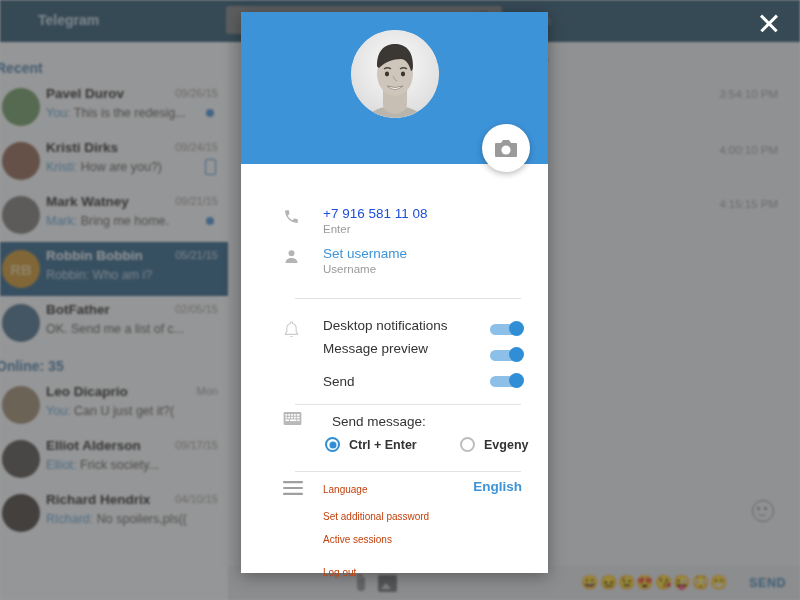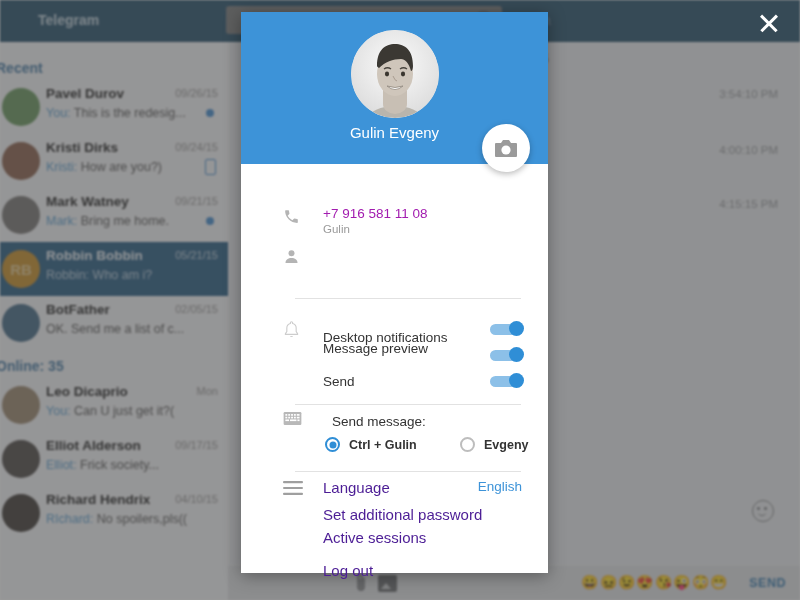--- a/index.html
+++ b/index.html
@@ -208,21 +208,21 @@
   .camera-fab svg { width: 24px; height: 20px; }
 
   .modal-body { position: relative; padding: 0; }
   .row {
     position: relative; display: flex; align-items: flex-start;
   }
   .row-ic {
     position: absolute; left: 42px;
     display: flex; align-items: center; justify-content: center;
   }
-  .field-main { font-size: 13.5px; color: #a21caf; }
+  .field-main { font-size: 13.5px; color: #1d4ed8; }
   .field-main.link { color: #3d93d8; }
   .field-sub { font-size: 11.5px; color: #9a9a9a; margin-top: 2px; }
   .divider {
     position: absolute; left: 54px; width: 226px; height: 1px;
     background: #e2e2e2;
   }
   .toggle-label { font-size: 13.5px; color: #333333; }
   .toggle {
     position: absolute; right: 24px;
     width: 34px; height: 14px;
@@ -243,22 +243,22 @@
     position: relative;
   }
   .radio-outer.on { border-color: #2f8ed6; }
   .radio-outer.on::after {
     content: ""; position: absolute;
     left: 50%; top: 50%; transform: translate(-50%,-50%);
     width: 7px; height: 7px; border-radius: 50%;
     background: #2f8ed6;
   }
   .radio-label { font-size: 12.5px; color: #333333; font-weight: bold; margin-left: 9px; }
-  .menu-item { font-size: 15px; color: #4c1d95; }
-  .menu-value { position: absolute; right: 26px; font-size: 13.5px; color: #3d93d8; }
+  .menu-item { font-size: 10px; color: #c2410c; }
+  .menu-value { position: absolute; right: 26px; font-size: 13.5px; color: #3d93d8; font-weight: bold; }
   .abs { position: absolute; }
 </style>
 </head>
 <body>
 
 <div id="root">
 
   <div class="bg-layer">
 
     <div class="topbar"></div>
@@ -393,62 +393,65 @@
             <path d="M26 36 c0 -16 8 -22 18 -22 s18 6 18 22 c0 3 -1 5 -2 5 c-2 -8 -6 -12 -10 -12 c-8 0 -16 3 -22 9 c-1 -1 -2 -1 -2 -2z" fill="#3b3833"></path>
             <ellipse cx="36" cy="44" rx="2.1" ry="2.4" fill="#3a362f"></ellipse>
             <ellipse cx="52" cy="44" rx="2.1" ry="2.4" fill="#3a362f"></ellipse>
             <path d="M33 39 q3.5 -2.5 7 0" fill="none" stroke="#4a463f" stroke-width="1.4"></path>
             <path d="M49 39 q3.5 -2.5 7 0" fill="none" stroke="#4a463f" stroke-width="1.4"></path>
             <path d="M36 56 q8 7 16 0 q-8 3 -16 0z" fill="#ffffff" stroke="#8f867c" stroke-width="0.8"></path>
             <path d="M42 46 q2 5 4 5" fill="none" stroke="#a89c90" stroke-width="1"></path>
           </g>
         </svg>
       </div>
-      <div class="profile-name">Gulin Evgeny</div>
       <div class="camera-fab">
         <svg viewBox="0 0 24 20">
           <path d="M2 5 h5 l2 -3 h6 l2 3 h5 a1 1 0 0 1 1 1 v12 a1 1 0 0 1 -1 1 h-20 a1 1 0 0 1 -1 -1 v-12 a1 1 0 0 1 1 -1z" fill="#9a9a9a"></path>
           <circle cx="12" cy="12" r="4.6" fill="#ffffff"></circle>
         </svg>
       </div>
     </div>
 
     <div class="modal-body">
 
       <div class="row abs" style="left:0; top:42px; width:307px;">
         <div class="row-ic" style="top:2px">
           <svg width="17" height="17" viewBox="0 0 24 24">
               <path d="M6.6 10.8a15 15 0 0 0 6.6 6.6l2.2-2.2a1 1 0 0 1 1-.25 11 11 0 0 0 3.5.55 1 1 0 0 1 1 1V20a1 1 0 0 1-1 1A17 17 0 0 1 3 4a1 1 0 0 1 1-1h3.5a1 1 0 0 1 1 1 11 11 0 0 0 .55 3.5 1 1 0 0 1-.25 1z" fill="#b4b4b4"></path>
             </svg>
         </div>
         <div style="margin-left:82px;">
           <div class="field-main">+7 916 581 11 08</div>
-          <div class="field-sub">Gulin</div>
+          <div class="field-sub">Enter</div>
         </div>
       </div>
 
       <div class="row abs" style="left:0; top:82px; width:307px;">
         <div class="row-ic" style="top:2px">
           <svg width="17" height="17" viewBox="0 0 24 24">
               <circle cx="12" cy="7.5" r="4.2" fill="#b4b4b4"></circle>
               <path d="M3.5 21c0-4.7 3.8-7 8.5-7s8.5 2.3 8.5 7z" fill="#b4b4b4"></path>
             </svg>
         </div>
+        <div style="margin-left:82px;">
+          <div class="field-main link">Set username</div>
+          <div class="field-sub">Username</div>
+        </div>
       </div>
 
       <div class="divider" style="top:134px"></div>
 
       <div class="row-ic abs" style="left:42px; top:156px">
         <svg width="17" height="19" viewBox="0 0 24 26">
             <path d="M12 2a1.6 1.6 0 0 1 1.6 1.6v.9a6.6 6.6 0 0 1 5 6.4v5l2 3v1H3.4v-1l2-3v-5a6.6 6.6 0 0 1 5-6.4v-.9A1.6 1.6 0 0 1 12 2z" fill="none" stroke="#cdcdcd" stroke-width="1.6"></path>
             <path d="M9.8 22a2.3 2.3 0 0 0 4.4 0z" fill="#cdcdcd"></path>
           </svg>
       </div>
 
-      <div class="abs" style="left:82px; top:164px">
+      <div class="abs" style="left:82px; top:152px">
         <span class="toggle-label">Desktop notifications</span>
       </div>
       <div class="toggle abs" style="top:158px">
         <div class="toggle-track"></div>
         <div class="toggle-knob"></div>
       </div>
 
       <div class="abs" style="left:82px; top:175px">
         <span class="toggle-label">Message preview</span>
       </div>
@@ -486,21 +489,21 @@
               <rect x="18.2" y="10.2" width="2.7" height="2.1"></rect>
             </g>
           </svg>
       </div>
       <div class="abs" style="left:91px; top:248px">
         <span class="toggle-label">Send message:</span>
       </div>
 
       <div class="abs" style="left:84px; top:273px; display:flex; align-items:center;">
         <div class="radio-outer on"></div>
-        <span class="radio-label">Ctrl + Gulin</span>
+        <span class="radio-label">Ctrl + Enter</span>
       </div>
       <div class="abs" style="left:219px; top:273px; display:flex; align-items:center;">
         <div class="radio-outer"></div>
         <span class="radio-label">Evgeny</span>
       </div>
 
       <div class="divider" style="top:307px"></div>
 
       <div class="row-ic abs" style="left:42px; top:317px">
         <svg width="20" height="14" viewBox="0 0 20 14">

